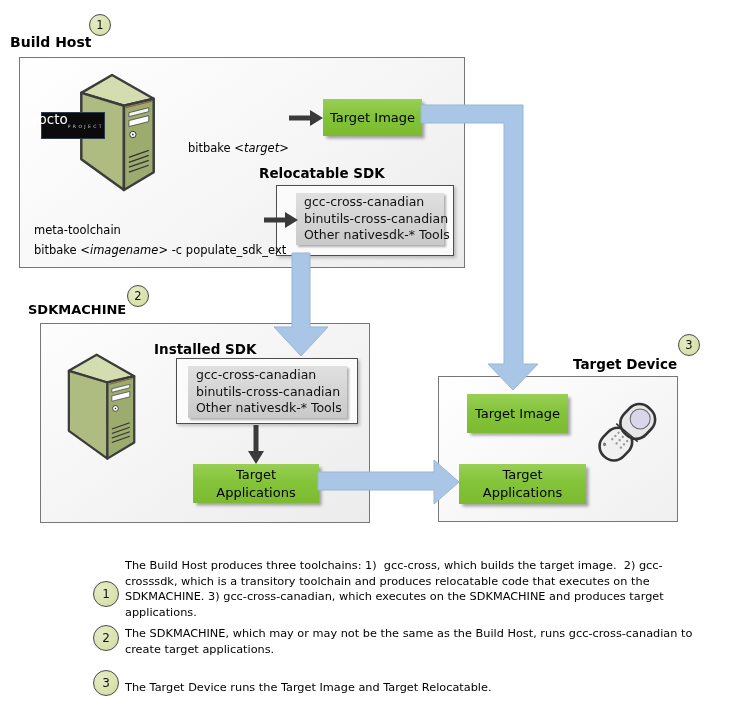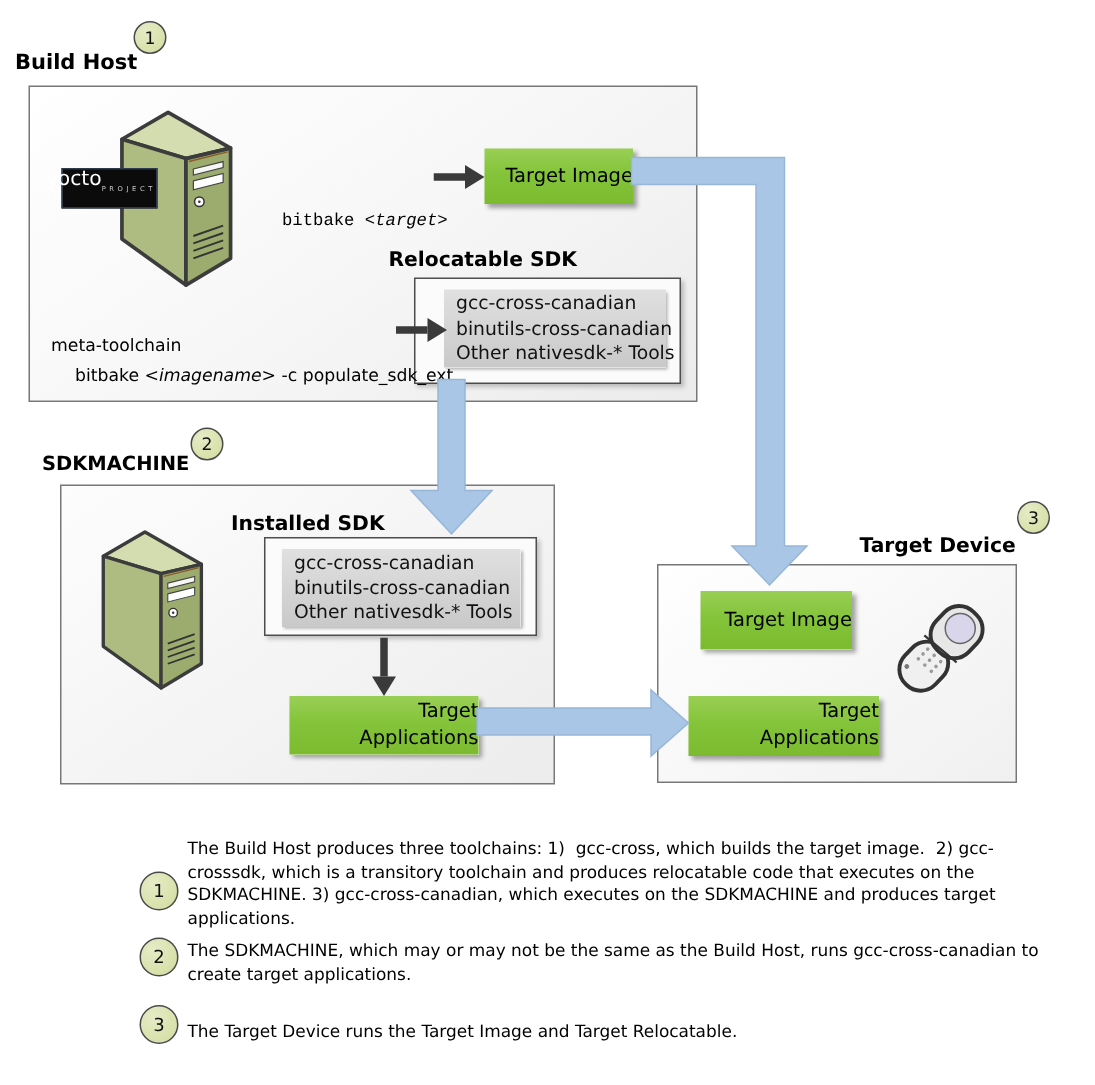--- a/index.html
+++ b/index.html
@@ -11,21 +11,21 @@
   .section-label{position:absolute;font-weight:bold;font-size:13.5px;white-space:nowrap;}
 
   .badge{position:absolute;border-radius:50%;
          background:radial-gradient(circle at 35% 30%, #e6ebc6, #d2dc9e);
          border:1.5px solid #4a4a4a;display:flex;align-items:center;justify-content:center;
          font-size:11.5px;color:#111;box-sizing:border-box;}
 
   .panel{position:absolute;border:1px solid #777;box-sizing:border-box;
          background:linear-gradient(145deg,#ffffff 0%,#f6f6f6 55%,#ebebeb 100%);}
 
-  .green-box{position:absolute;display:flex;flex-direction:column;align-items:flex-end;justify-content:center;
+  .green-box{position:absolute;display:flex;flex-direction:column;align-items:center;justify-content:center;
              background:linear-gradient(180deg,#99cf55 0%,#84c43a 45%,#7cbb30 100%);
              box-shadow:2.5px 2.5px 3px rgba(0,0,0,0.35);
              font-size:13px;line-height:18px;text-align:center;color:#000;}
 
   .chip{position:absolute;display:flex;align-items:center;justify-content:center;
         background:linear-gradient(180deg,#e2e2e2,#cbcbcb);
         box-shadow:2px 2px 3px rgba(0,0,0,0.28);font-size:13px;color:#111;}
 
   .list-outer{position:absolute;border:1px solid #4d4d4d;background:#fbfbfb;
               box-shadow:2px 2px 3px rgba(0,0,0,0.22);box-sizing:border-box;}
@@ -84,42 +84,42 @@
 
     <svg class="abs" style="left:269px;top:50px;" width="34" height="20" viewBox="0 0 34 20">
       <line x1="0" y1="10" x2="21" y2="10" stroke="#3a3a3a" stroke-width="5"></line>
       <polygon points="21,2 34,10 21,18" fill="#3a3a3a"></polygon>
     </svg>
 
     <div class="green-box" style="left:303px;top:41px;width:99px;height:37px;">
       <span>Target Image</span>
     </div>
 
-    <div class="small-note" style="left:168px;top:83px;font-family:Liberation Mono, monospace;">
+    <div class="small-note" style="left:168px;top:83px;">
       <span>bitbake &lt;</span><i>target</i><span>&gt;</span>
     </div>
 
     <div class="abs section-label" style="left:239px;top:107px;">Relocatable SDK</div>
 
     <div class="list-outer" style="left:256px;top:127px;width:178px;height:71px;">
       <div class="list-inner" style="left:19px;top:7px;width:148px;height:52px;">
         <span>gcc-cross-canadian</span>
         <span>binutils-cross-canadian</span>
         <span>Other nativesdk-* Tools</span>
       </div>
     </div>
 
 
     <svg class="abs" style="left:244px;top:152px;" width="34" height="20" viewBox="0 0 34 20">
       <line x1="0" y1="10" x2="21" y2="10" stroke="#3a3a3a" stroke-width="5"></line>
       <polygon points="21,2 34,10 21,18" fill="#3a3a3a"></polygon>
     </svg>
 
     <div class="small-note" style="left:14px;top:165px;">meta-toolchain</div>
-    <div class="small-note" style="left:14px;top:185px;margin-left:16px;">
+    <div class="small-note" style="left:14px;top:185px;">
       <span>bitbake &lt;</span><i>imagename</i><span>&gt; -c populate_sdk_ext</span>
     </div>
   </div>
 
   <div class="panel" style="left:40px;top:323px;width:330px;height:200px;background:linear-gradient(145deg,#fdfdfd,#ececec);">
 
     <svg class="abs" style="left:22px;top:28px;" width="78" height="112" viewBox="0 0 80 125">
       <polygon points="3,21 34,3 76,27 46,34" fill="#d4ddb0" stroke="#3c3c3c" stroke-width="2.5" stroke-linejoin="round"></polygon>
       <polygon points="3,21 46,34 46,119 3,88" fill="#aebc82" stroke="#3c3c3c" stroke-width="2.5" stroke-linejoin="round"></polygon>
       <polygon points="46,34 76,27 76,101 46,119" fill="#9cab6e" stroke="#3c3c3c" stroke-width="2.5" stroke-linejoin="round"></polygon>

